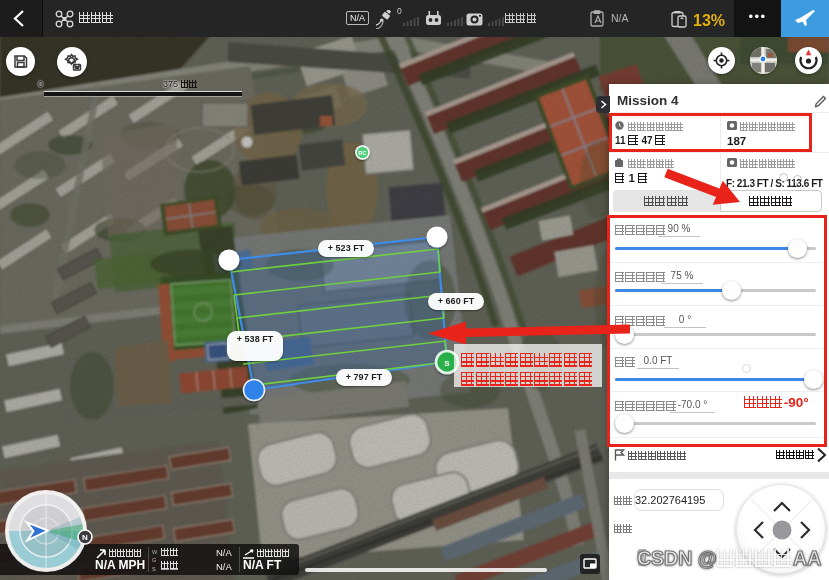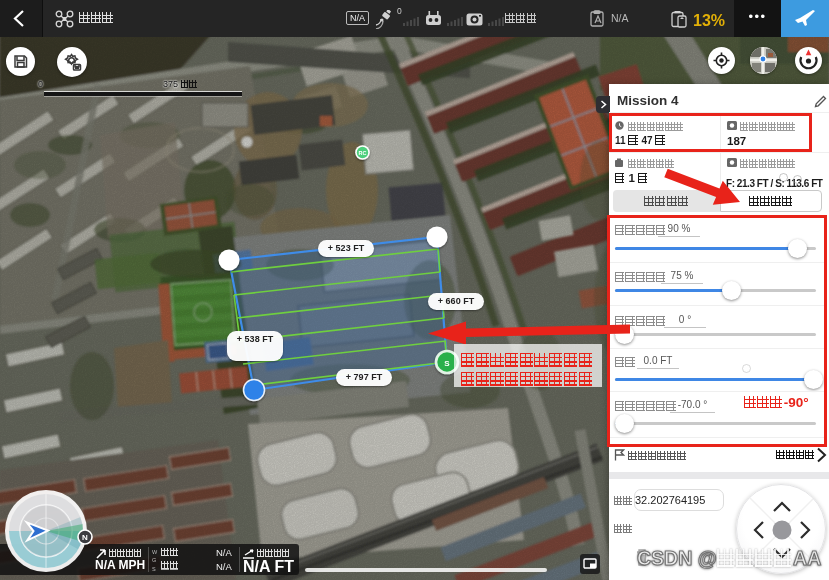--- a/index.html
+++ b/index.html
@@ -368,21 +368,21 @@
 <span class="abs" style="left:161px;top:3px;font-size:9px;color:#ddd;"><i class="c"></i><i class="c"></i></span>
 <span class="abs" style="left:216px;top:3px;font-size:9.5px;color:#eee;">N/A</span>
 <span class="abs" style="left:161px;top:16.5px;font-size:9px;color:#ddd;"><i class="c"></i><i class="c"></i></span>
 <span class="abs" style="left:216px;top:16.5px;font-size:9.5px;color:#eee;">N/A</span>
 <div class="abs" style="left:239px;top:3px;width:1px;height:25px;background:rgba(255,255,255,.22);"></div>
 
 <svg class="abs" style="left:243px;top:5px" width="12" height="10" viewBox="0 0 12 10">
         <path d="M0,9 h11 M2,6 L10,1 M10,1 l-3,0.4 M10,1 l-1,2.6" stroke="#fff" stroke-width="1.4" fill="none"></path>
       </svg>
 <span class="abs" style="left:257px;top:4px;font-size:8.5px;color:#ddd;"><i class="c"></i><i class="c"></i><i class="c"></i><i class="c"></i></span>
-<span class="abs" style="left:243px;top:14px;font-size:16px;font-weight:bold;">N/A FT</span>
+<span class="abs" style="left:243px;top:14px;font-size:12px;font-weight:bold;">N/A FT</span>
 </div>
 
 <svg class="abs" style="left:1px;top:486px" width="92" height="92" viewBox="0 0 92 92">
 <circle cx="45" cy="45" r="41" fill="#fff" opacity=".92"></circle>
 <clipPath id="cc">
         <circle cx="45" cy="45" r="37"></circle>
       </clipPath>
 <g clip-path="url(#cc)">
 <rect x="0" y="0" width="92" height="45" fill="#dcdcde" opacity=".92"></rect>
 <rect x="0" y="45" width="92" height="47" fill="#84c4ce" opacity=".8"></rect>

